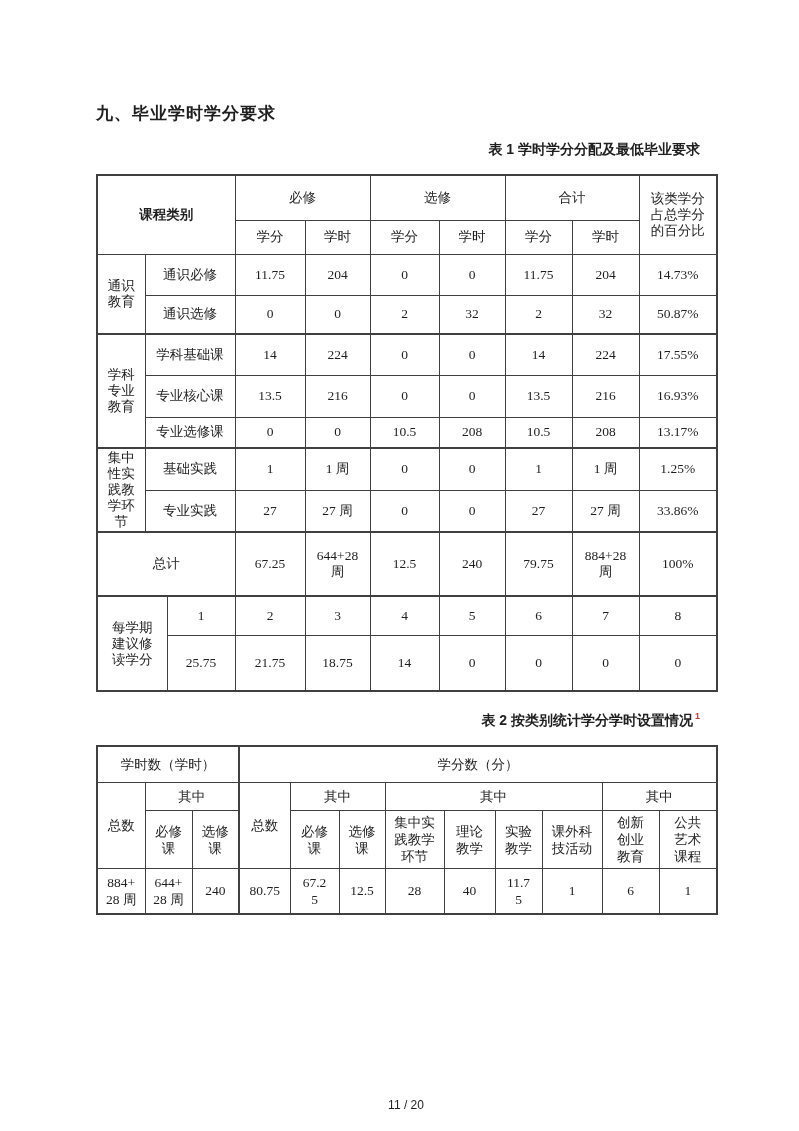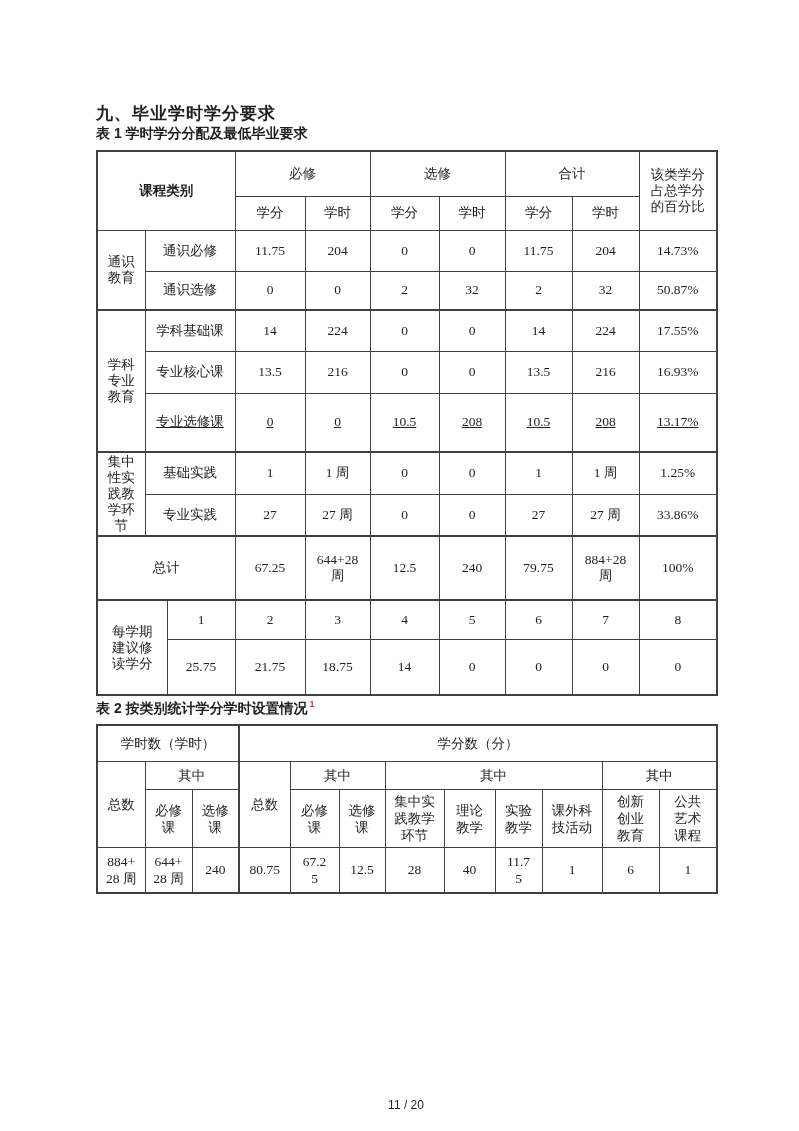--- a/index.html
+++ b/index.html
@@ -13,21 +13,21 @@
   }
   .page { position: absolute; left: 96px; top: 0; width: 620px; }
 
   h1.heading {
     margin: 103px 0 0 0;
     font-family: "Liberation Sans", "DejaVu Sans", sans-serif;
     font-size: 17px; font-weight: bold; line-height: 22px;
     letter-spacing: 1px;
   }
   p.caption {
-    margin: 0; text-align: left;
+    margin: 16px; text-align: right;
     font-size: 14px; font-weight: bold; line-height: 17px;
     font-family: "Liberation Sans", "DejaVu Sans", sans-serif;
   }
   .cap1 { margin-top: 31px; }
   .cap2 { margin-top: 23px; }
   sup.fnote { color: #c23b3b; font-size: 9px; font-weight: bold; margin-left: 2px; }
 
   table {
     border-collapse: collapse;
     table-layout: fixed;
@@ -47,21 +47,21 @@
   .t1a { margin-top: 8px; }
   .t1b { border-top: 0; }
   .t1b tr:first-child td { border-top: 0; }
   .t2  { margin-top: 7px; }
   .t2 td { line-height: 17px; }
   .bold { font-weight: bold; }
   .bt2 td { border-top-width: 2px; }
   td.bl2 { border-left-width: 2px; }
   tr.h45 { height: 45px; } tr.h34 { height: 34px; }
   tr.h41 { height: 41px; } tr.h39 { height: 39px; padding-left: 12px; }
-  tr.h42 { height: 42px; } tr.h43 { height: 59px; text-decoration: underline; }
+  tr.h42 { height: 42px; } tr.h43 { height: 31px; }
   tr.h48 { height: 64px; } tr.h38 { height: 38px; }
   tr.h40 { height: 56px; } tr.h37 { height: 37px; }
   tr.h28 { height: 28px; } tr.h58 { height: 58px; }
 
   .footer {
     position: absolute; left: 96px; top: 1098px; width: 620px;
     text-align: center;
     font-family: "Liberation Sans", "DejaVu Sans", sans-serif;
     font-size: 12px; font-weight: normal;
   }

